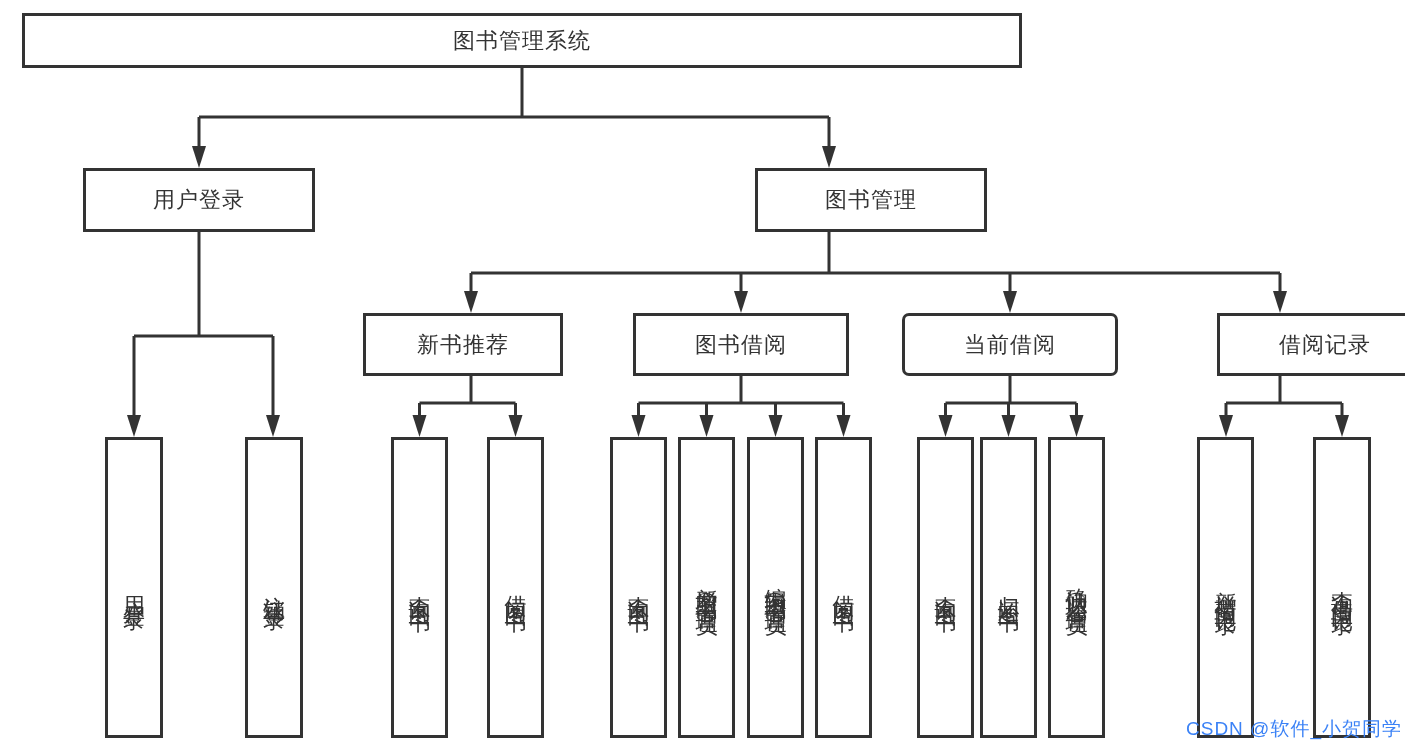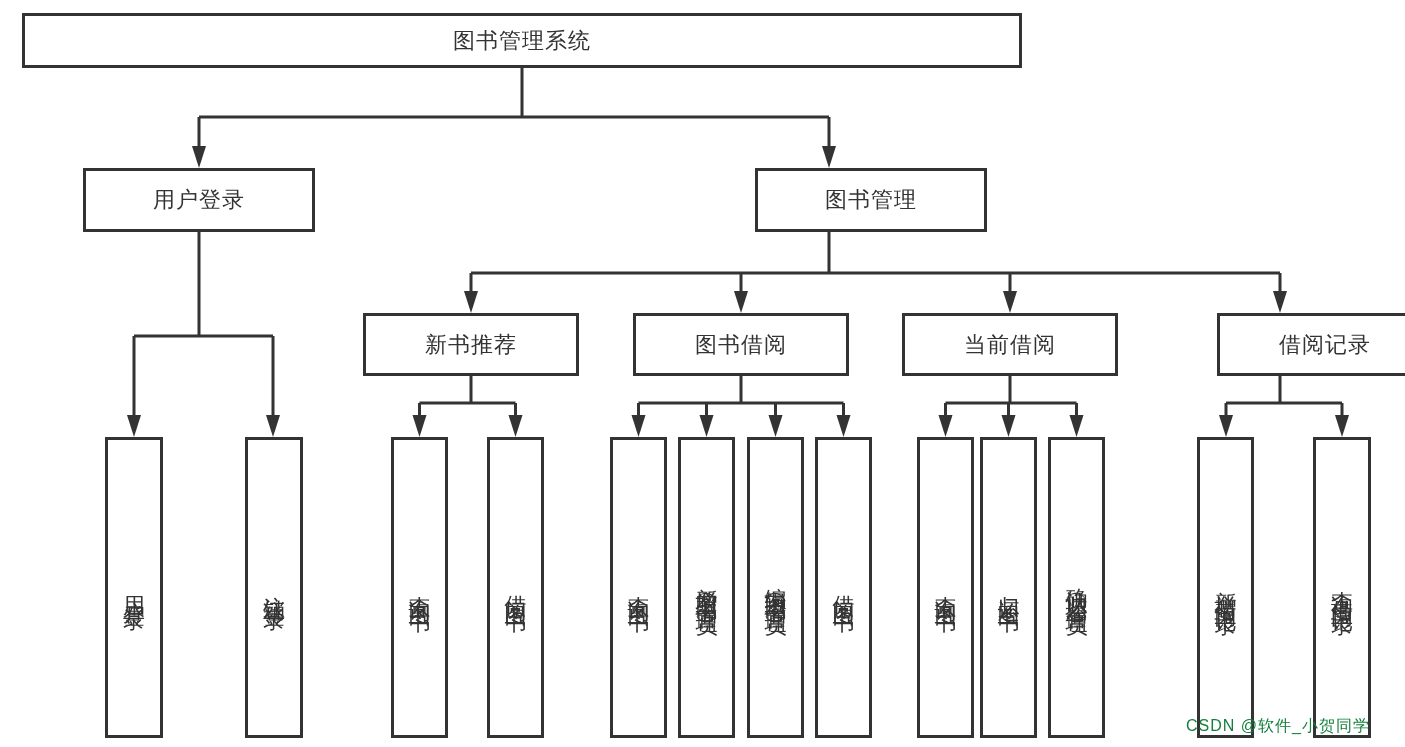--- a/index.html
+++ b/index.html
@@ -30,22 +30,22 @@
     writing-mode:vertical-rl;
     text-orientation:mixed;
     font-size:22px;
     color:#333333;
     letter-spacing:5px;
     line-height:1;
   }
   .watermark{
     position:absolute;
     left:1186px;top:716px;
-    font-size:16px;
-    color:#15803d;
+    font-size:19px;
+    color:#3b82f6;
     letter-spacing:1px;
     z-index:2;
     white-space:nowrap;
   }
 </style>
 </head>
 <body>
 
 <div id="canvas">
 
@@ -96,27 +96,27 @@
     <span class="hlabel">图书管理系统</span>
   </div>
 
   <div class="box" style="left:83px;top:168px;width:232px;height:64px;">
     <span class="hlabel">用户登录</span>
   </div>
   <div class="box" style="left:755px;top:168px;width:232px;height:64px;">
     <span class="hlabel">图书管理</span>
   </div>
 
-  <div class="box" style="left:363px;top:313px;width:216px;height:63px;">
+  <div class="box" style="left:363px;top:313px;width:200px;height:63px;">
     <span class="hlabel">新书推荐</span>
   </div>
   <div class="box" style="left:633px;top:313px;width:216px;height:63px;">
     <span class="hlabel">图书借阅</span>
   </div>
-  <div class="box" style="left:902px;top:313px;width:216px;height:63px;">
+  <div class="box" style="left:902px;top:313px;width:216px;height:63px;border-radius:7px;">
     <span class="hlabel">当前借阅</span>
   </div>
   <div class="box" style="left:1172px;top:313px;width:216px;height:63px;margin-left:45px;">
     <span class="hlabel">借阅记录</span>
   </div>
 
   <div class="box" style="left:105px;top:437px;width:58px;height:301px;">
     <span class="vlabel">用户登录</span>
   </div>
   <div class="box" style="left:245px;top:437px;width:58px;height:301px;">

